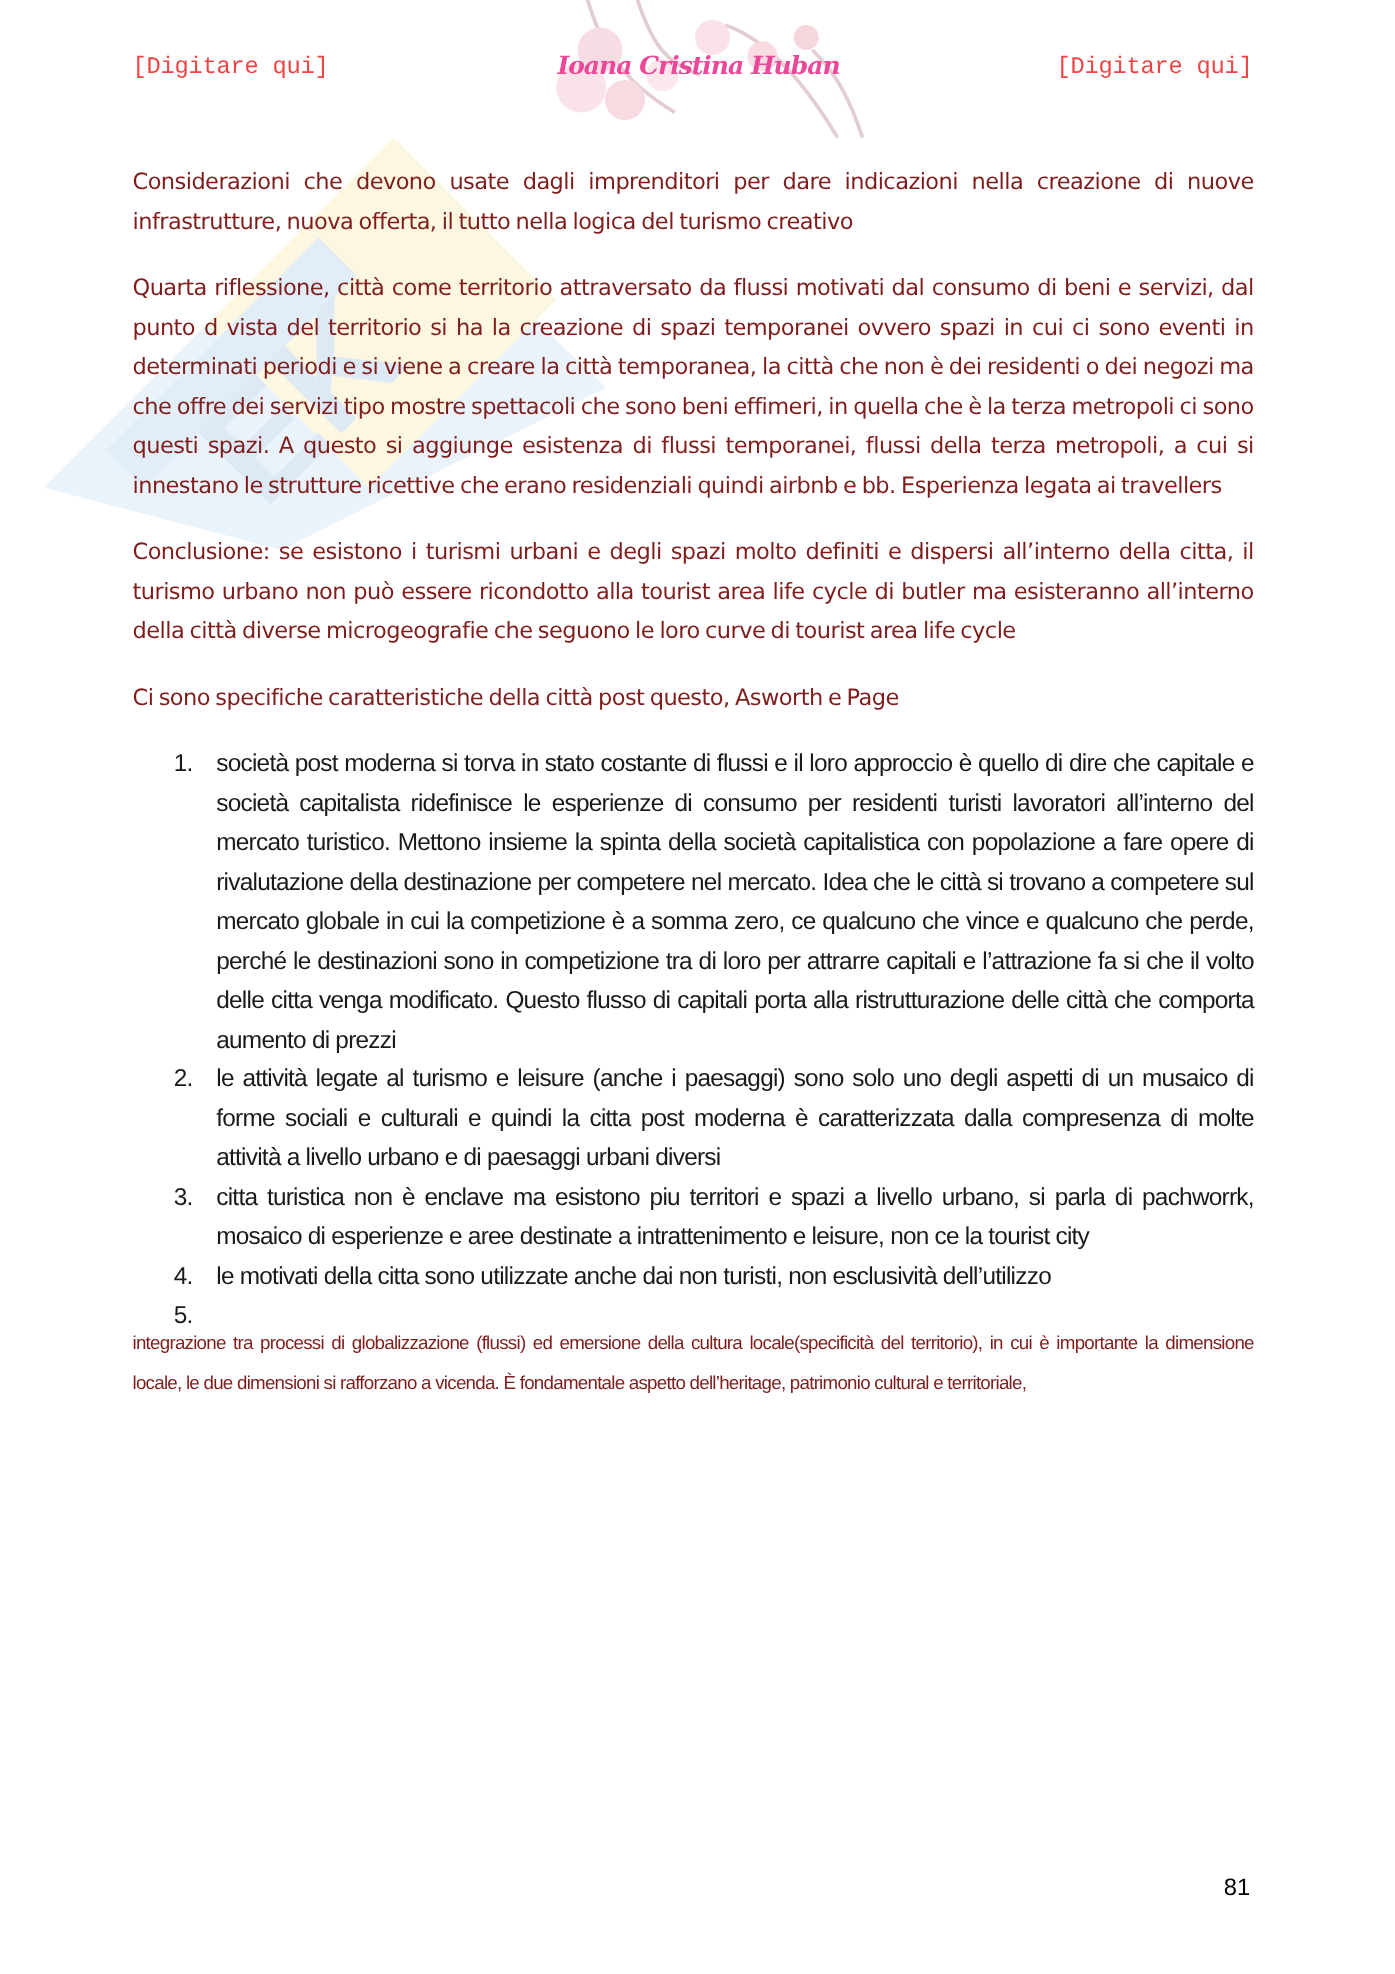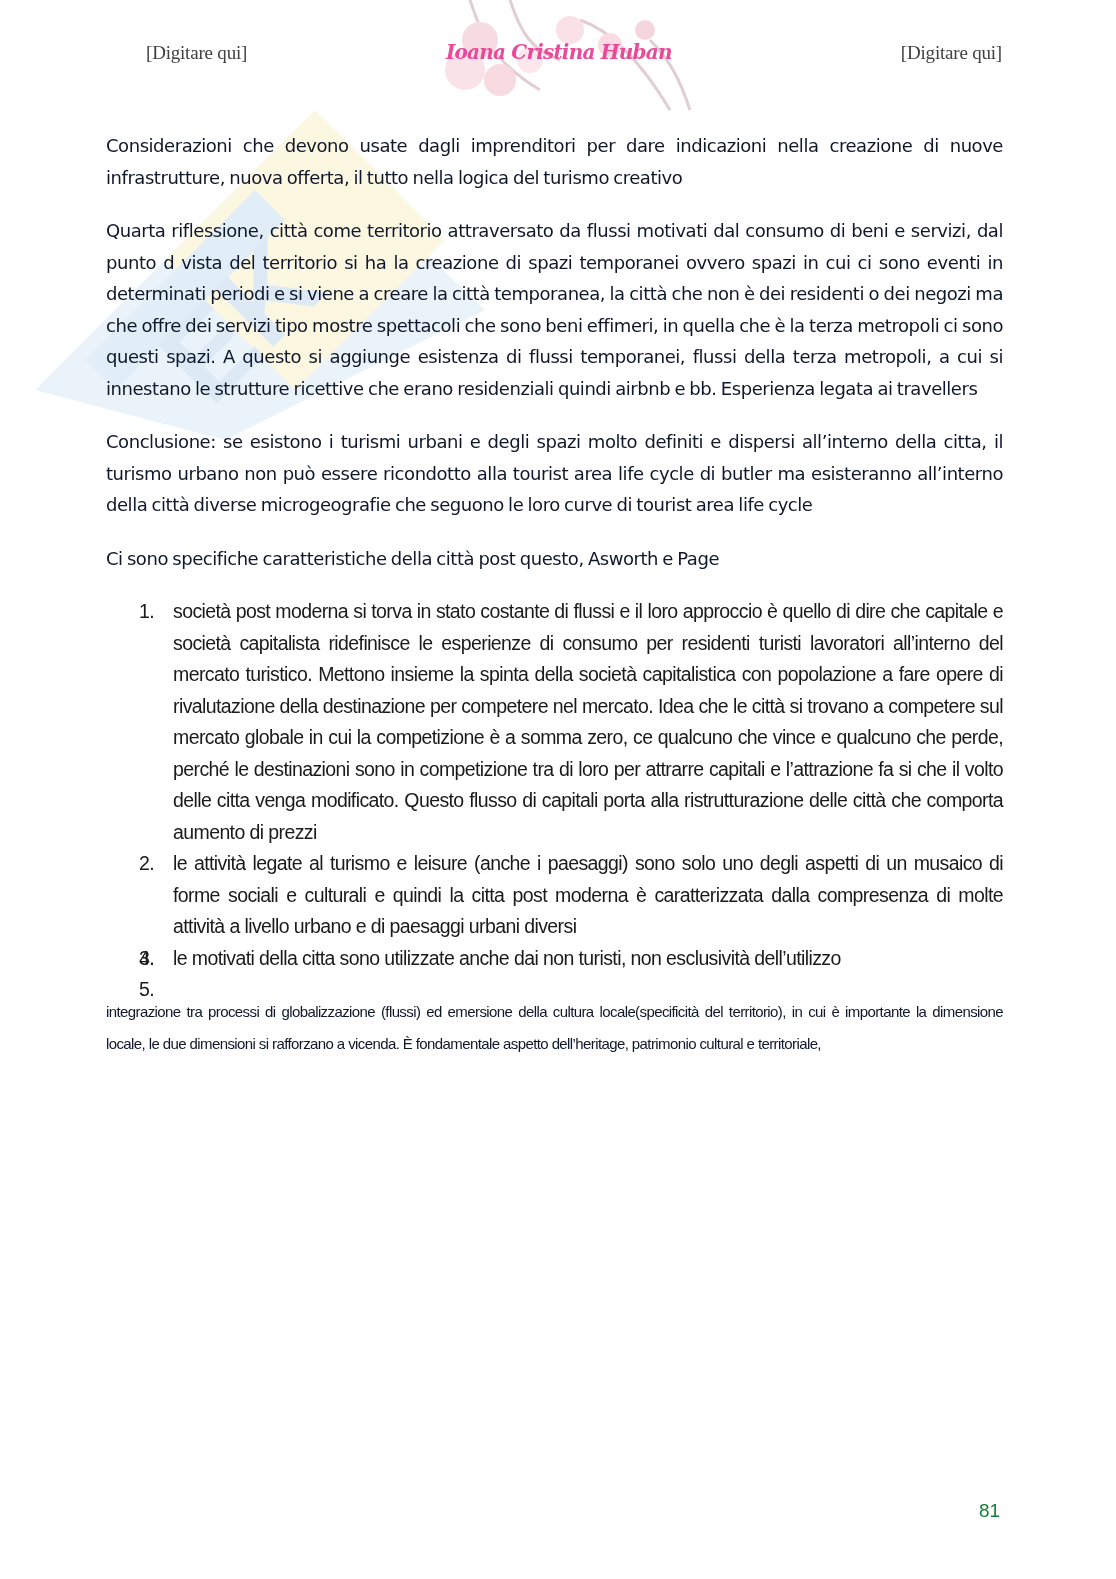--- a/index.html
+++ b/index.html
@@ -7,36 +7,36 @@
          font-family: "Liberation Sans Narrow", "Liberation Sans", sans-serif; color: #111; }
   .page { position: absolute; left: 0; top: 0; width: 1116px; height: 1579px; }
 
   
   .watermark { position: absolute; left: 25px; top: 60px; width: 470px; height: 380px; pointer-events: none; opacity: 0.5; }
 
   
   .blossom { position: absolute; left: 410px; top: 0; width: 340px; height: 120px; pointer-events: none; opacity: 0.55; }
 
   .header { position: absolute; top: 42px; left: 106px; right: 114px; height: 30px; }
-  .header-left, .header-right { position: absolute; top: 0; font-size: 19px; color: #404040; font-family: Liberation Serif, serif; letter-spacing: -0.2px; margin-left: 40px; }
+  .header-left, .header-right { position: absolute; top: 0; font-size: 19px; color: #ef4444; font-family: Liberation Mono, monospace; letter-spacing: -0.2px; }
   .header-left { left: 0; }
   .header-right { right: 0; }
   .header-center { position: absolute; left: 340px; top: -2px; font-family: "DejaVu Serif", serif;
                    font-style: italic; font-weight: bold; font-size: 20px; color: #ec4899; letter-spacing: -0.8px; }
 
   .content { position: absolute; left: 106px; top: 130px; width: 897px; }
   .para { font-family: "DejaVu Sans", sans-serif; font-size: 18px; line-height: 31.5px; text-align: justify;
-          margin: 0 0 22px 0; letter-spacing: -0.45px; word-spacing: -1px; color: #0f172a; }
+          margin: 0 0 22px 0; letter-spacing: -0.45px; word-spacing: -1px; color: #7f1d1d; }
   .para.narrow { font-family: "Liberation Sans", sans-serif; font-size: 15px; letter-spacing: -0.6px; word-spacing: 0px; }
   ol.list { margin: 0 0 22px 0; padding: 0; list-style: none; }
   ol.list li { position: relative; padding-left: 67px; font-family: "Liberation Sans", sans-serif; font-size: 19.5px;
                line-height: 31.5px; text-align: justify; letter-spacing: -0.6px; color: #1a1a1a; }
   ol.list li .num { position: absolute; left: 33px; top: 0; }
 
-  .page-number { position: absolute; left: 979px; top: 1500px; font-family: "Liberation Sans", sans-serif; font-size: 19px; color: #15803d; }
+  .page-number { position: absolute; left: 979px; top: 1500px; font-family: "Liberation Sans", sans-serif; font-size: 19px; color: #000000; }
 </style>
 </head>
 <body>
 
 <div class="page">
 
   <svg class="watermark" viewBox="0 0 470 380">
     <polygon points="10,330 270,70 460,250 200,380" fill="#d6e8f6"></polygon>
     <polygon points="140,200 290,50 420,180 270,330" fill="#fbf1c4"></polygon>
     <polygon points="60,300 230,130 260,160 90,330" fill="#c4dcf1"></polygon>
@@ -70,20 +70,21 @@
       <li>
         <span class="num">1.</span>
         <span>società post moderna si torva in stato costante di flussi e il loro approccio è quello di dire che capitale e società capitalista ridefinisce le esperienze di consumo per residenti turisti lavoratori all’interno del mercato turistico. Mettono insieme la spinta della società capitalistica con popolazione a fare opere di rivalutazione della destinazione per competere nel mercato. Idea che le città si trovano a competere sul mercato globale in cui la competizione è a somma zero, ce qualcuno che vince e qualcuno che perde, perché le destinazioni sono in competizione tra di loro per attrarre capitali e l’attrazione fa si che il volto delle citta venga modificato. Questo flusso di capitali porta alla ristrutturazione delle città che comporta aumento di prezzi</span>
       </li>
       <li>
         <span class="num">2.</span>
         <span>le attività legate al turismo e leisure (anche i paesaggi) sono solo uno degli aspetti di un musaico di forme sociali e culturali e quindi la citta post moderna è caratterizzata dalla compresenza di molte attività a livello urbano e di paesaggi urbani diversi</span>
       </li>
       <li>
         <span class="num">3.</span>
+        <span>citta turistica non è enclave ma esistono piu territori e spazi a livello urbano, si parla di pachworrk, mosaico di esperienze e aree destinate a intrattenimento e leisure, non ce la tourist city</span>
       </li>
       <li>
         <span class="num">4.</span>
         <span>le motivati della citta sono utilizzate anche dai non turisti, non esclusività dell’utilizzo</span>
       </li>
       <li>
         <span class="num">5.</span>
       </li>
     </ol>
 

